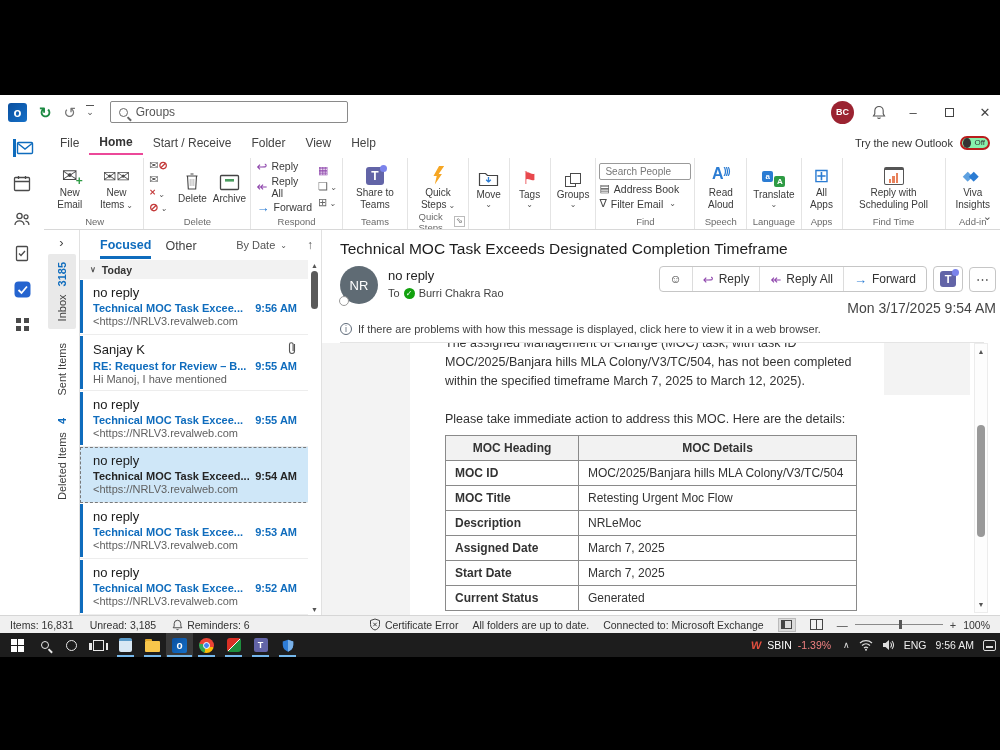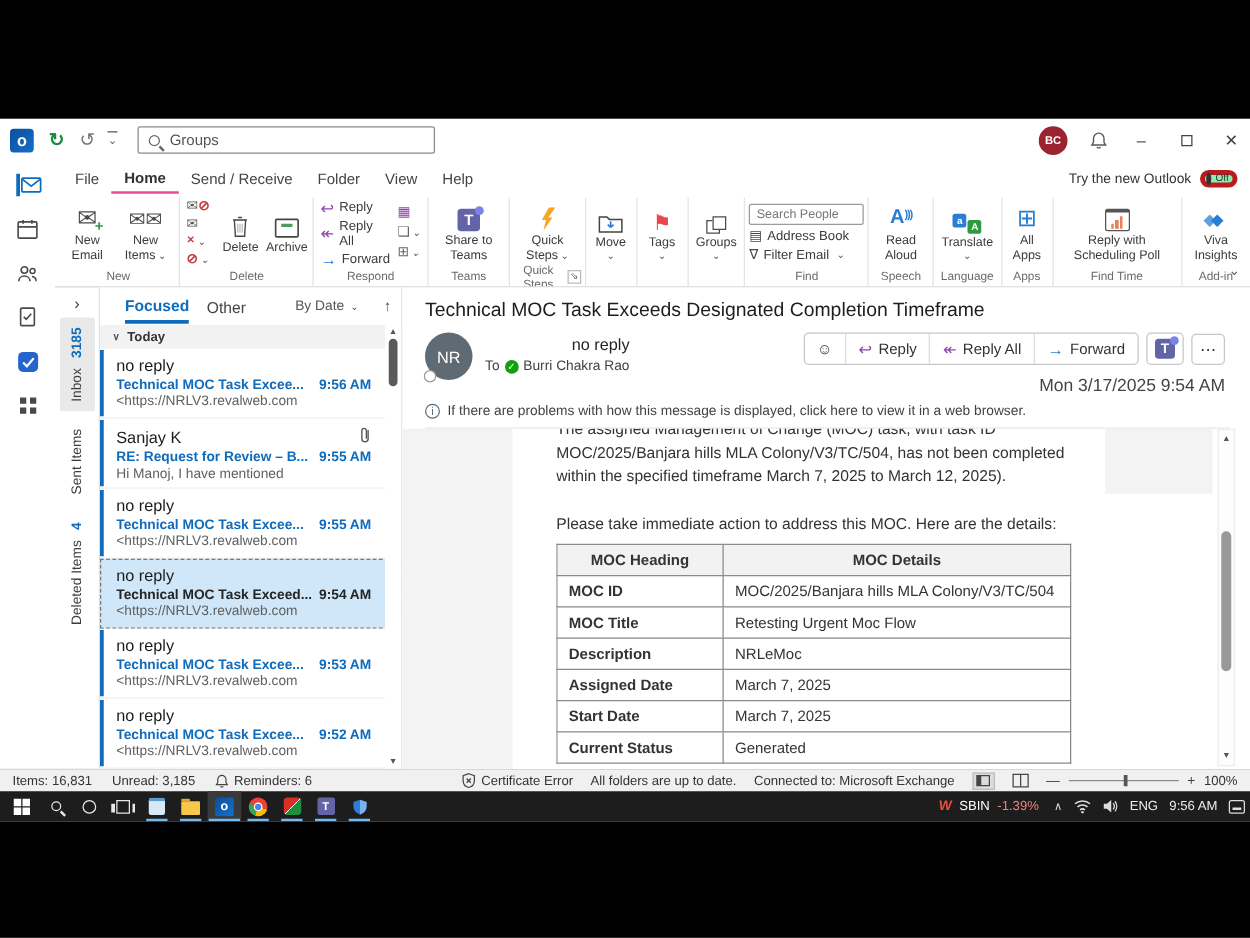--- a/index.html
+++ b/index.html
@@ -29,21 +29,21 @@
   .ab-slot.active::before{content:'';position:absolute;left:13px;top:0;bottom:0;width:3px;background:#0f6cbd;}
   .ab-slot.active{padding-left:6px;}
 
   .rightcol{flex:1;display:flex;flex-direction:column;min-width:0;}
 
   
   .tabrow{height:27px;display:flex;align-items:center;padding:0 10px 0 6px;background:#fff;font-size:12px;color:#444;}
   .mtab{padding:4px 10px;}
   .mtab.active{font-weight:700;color:#333;border-bottom:2px solid #ec4899;}
   .trynew{margin-left:auto;display:flex;align-items:center;gap:7px;font-size:11px;color:#333;}
-  .toggle{width:30px;height:14px;border:4px solid #b91c1c;border-radius:8px;background:#86efac;display:flex;align-items:center;padding:1px 3px 1px 1px;gap:3px;}
+  .toggle{width:30px;height:14px;border:2px solid #b91c1c;border-radius:8px;background:#86efac;display:flex;align-items:center;padding:1px 3px 1px 1px;gap:3px;}
   .knob{width:10px;height:10px;border-radius:50%;background:#333;}
   .toggle-txt{font-size:8px;color:#333;}
 
   
   .ribbon{height:74px;border-bottom:1px solid #d8d8d8;display:flex;align-items:stretch;padding:2px 0 0 2px;position:relative;background:#fff;overflow:hidden;}
   .rgroup{display:flex;flex-direction:column;border-right:1px solid #e4e4e4;padding:1px 3px 0;}
   .rg-body{flex:1;display:flex;align-items:center;gap:2px;}
   .rg-label{height:15px;font-size:9.5px;color:#6a6a6a;text-align:center;display:flex;align-items:center;justify-content:center;gap:4px;}
   .rbtn{display:flex;flex-direction:column;align-items:center;justify-content:flex-start;padding:2px 3px;min-width:34px;}
   .rlabel-wrap{font-size:10px;color:#3b3b3b;text-align:center;line-height:1.2;margin-top:2px;}
@@ -122,21 +122,21 @@
   .mli.selected{background:#cfe7f8;outline:1px dashed #77797b;outline-offset:-1px;}
   .mli.selected .subj,.mli.selected .time{color:#252525;}
   .ml-scroll{position:absolute;right:0;top:30px;bottom:0;width:13px;display:flex;flex-direction:column;align-items:center;background:#fff;}
   .sc-ar{font-size:7px;color:#555;line-height:1.6;}
   .ml-thumb{width:7px;height:38px;background:#5a5a5a;border-radius:4px;}
   .ml-scroll .sc-ar.down{margin-top:auto;}
 
   
   .reading{flex:1;display:flex;flex-direction:column;min-width:0;position:relative;background:#fff;}
   .rp-subject{font-size:15.5px;color:#1d1d1d;margin:10px 16px 8px 18px;white-space:nowrap;overflow:hidden;}
-  .rp-head{margin:0 20px 0 18px;height:50px;position:relative;flex:none;text-align:right;}
+  .rp-head{margin:0 4px 0 18px;height:50px;position:relative;flex:none;}
   .rp-id{display:flex;gap:10px;}
   .nr-avatar{width:38px;height:38px;border-radius:50%;background:#5f6b74;color:#fff;font-size:13px;display:flex;align-items:center;justify-content:center;position:relative;flex:none;}
   .presence{position:absolute;left:-1px;bottom:-2px;width:10px;height:10px;border-radius:50%;background:#fff;border:1px solid #9a9a9a;}
   .rp-names{padding-top:2px;min-width:0;}
   .rp-sender{font-size:13px;color:#242424;}
   .rp-to{display:flex;align-items:center;gap:4px;font-size:11px;color:#424242;margin-top:4px;}
   .chk{width:11px;height:11px;border-radius:50%;background:#12a10e;color:#fff;font-size:8px;display:inline-flex;align-items:center;justify-content:center;}
   .rp-actions{position:absolute;right:0;top:0;display:flex;align-items:center;gap:6px;}
   .seg{display:flex;border:1px solid #c6c6c6;border-radius:4px;overflow:hidden;background:#fff;}
   .seg-btn{display:flex;align-items:center;gap:5px;font-size:12px;color:#333;padding:5px 10px;border-left:1px solid #dcdcdc;}
@@ -272,21 +272,21 @@
               <rect x="10" y="10" width="5" height="5" fill="#4a4a4a"></rect>
             </svg>
           </span>
     </div>
 
     <div class="rightcol">
 
       <div class="tabrow">
         <span class="mtab">File</span>
         <span class="mtab active">Home</span>
-        <span class="mtab">Send / Receive</span>
+        <span class="mtab">Start / Receive</span>
         <span class="mtab">Folder</span>
         <span class="mtab">View</span>
         <span class="mtab">Help</span>
         <div class="trynew">
           <span>Try the new Outlook</span>
           <span class="toggle">
                 <span class="knob"></span>
                 <span class="toggle-txt">Off</span>
               </span>
         </div>

